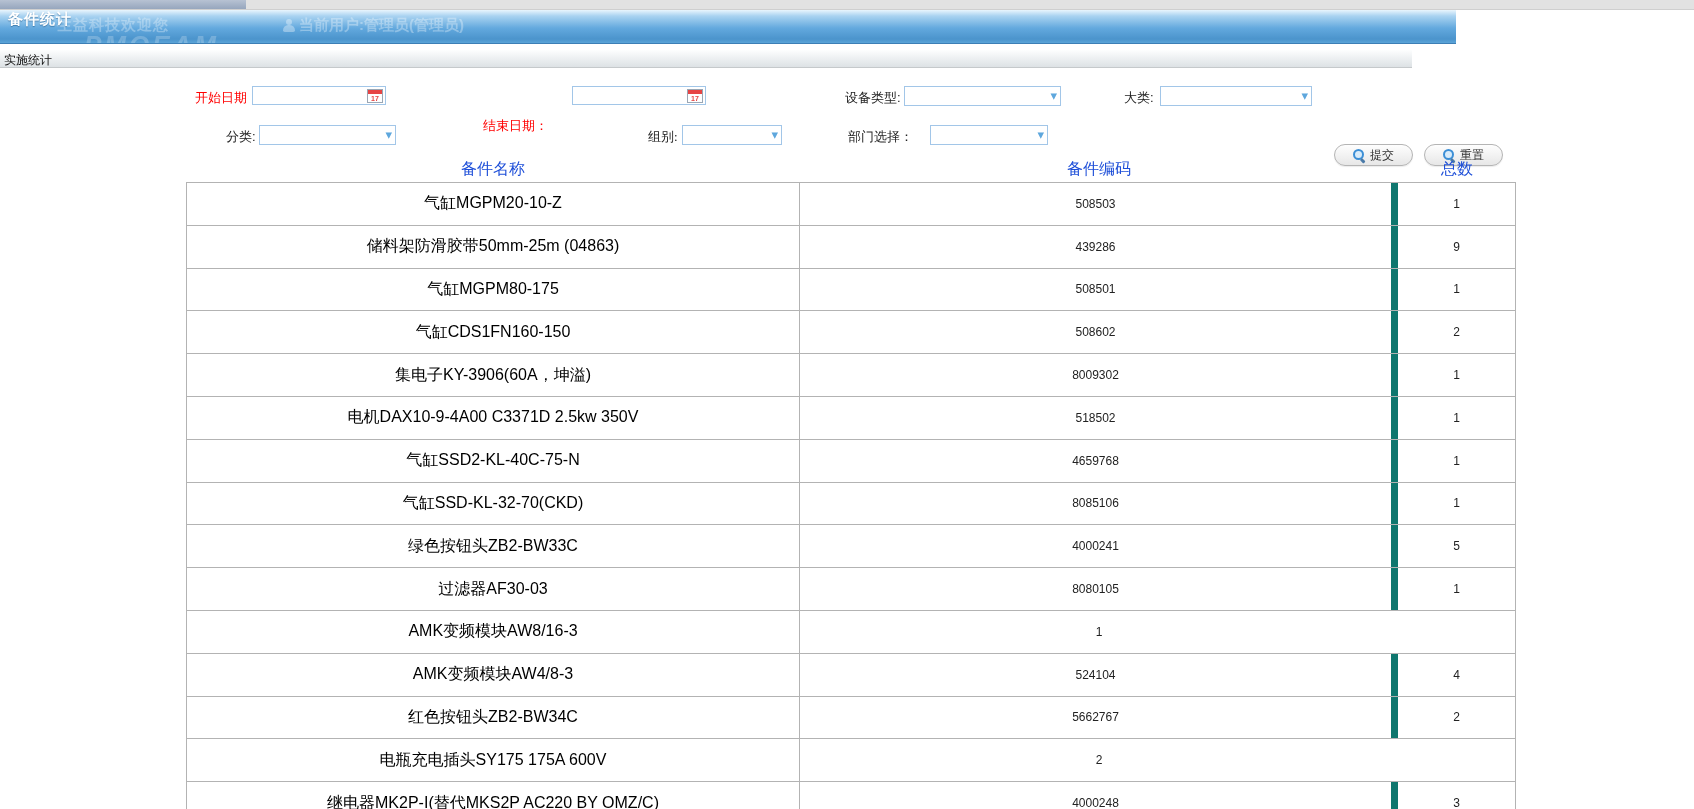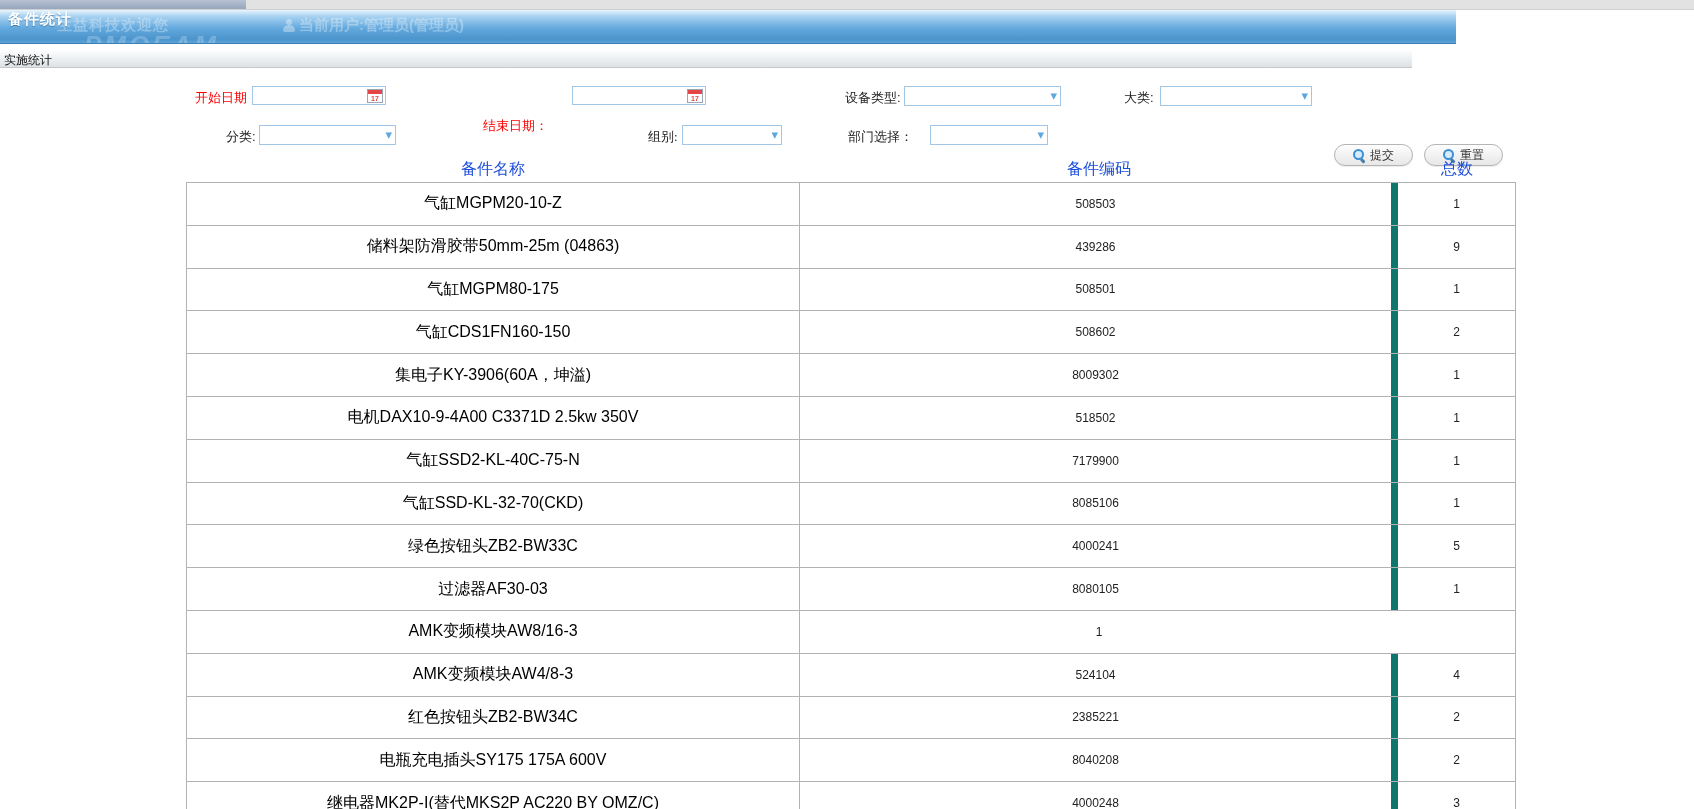--- a/index.html
+++ b/index.html
@@ -164,21 +164,21 @@
   </div>
 
   <div class="trow">
     <div class="tcell name">电机DAX10-9-4A00 C3371D 2.5kw 350V</div>
     <div class="tcell code">518502</div>
     <div class="tcell total">1</div>
   </div>
 
   <div class="trow">
     <div class="tcell name">气缸SSD2-KL-40C-75-N</div>
-    <div class="tcell code">7179900</div>
+    <div class="tcell code">4659768</div>
     <div class="tcell total">1</div>
   </div>
 
   <div class="trow">
     <div class="tcell name">气缸SSD-KL-32-70(CKD)</div>
     <div class="tcell code">8085106</div>
     <div class="tcell total">1</div>
   </div>
 
   <div class="trow">
@@ -199,27 +199,26 @@
   </div>
 
   <div class="trow">
     <div class="tcell name">AMK变频模块AW4/8-3</div>
     <div class="tcell code">524104</div>
     <div class="tcell total">4</div>
   </div>
 
   <div class="trow">
     <div class="tcell name">红色按钮头ZB2-BW34C</div>
-    <div class="tcell code">2385221</div>
+    <div class="tcell code">5662767</div>
     <div class="tcell total">2</div>
   </div>
 
   <div class="trow">
     <div class="tcell name">电瓶充电插头SY175 175A 600V</div>
-    <div class="tcell code">8040208</div>
     <div class="tcell total">2</div>
   </div>
 
   <div class="trow">
     <div class="tcell name">继电器MK2P-I(替代MKS2P AC220 BY OMZ/C)</div>
     <div class="tcell code">4000248</div>
     <div class="tcell total">3</div>
   </div>
 </div>
 

